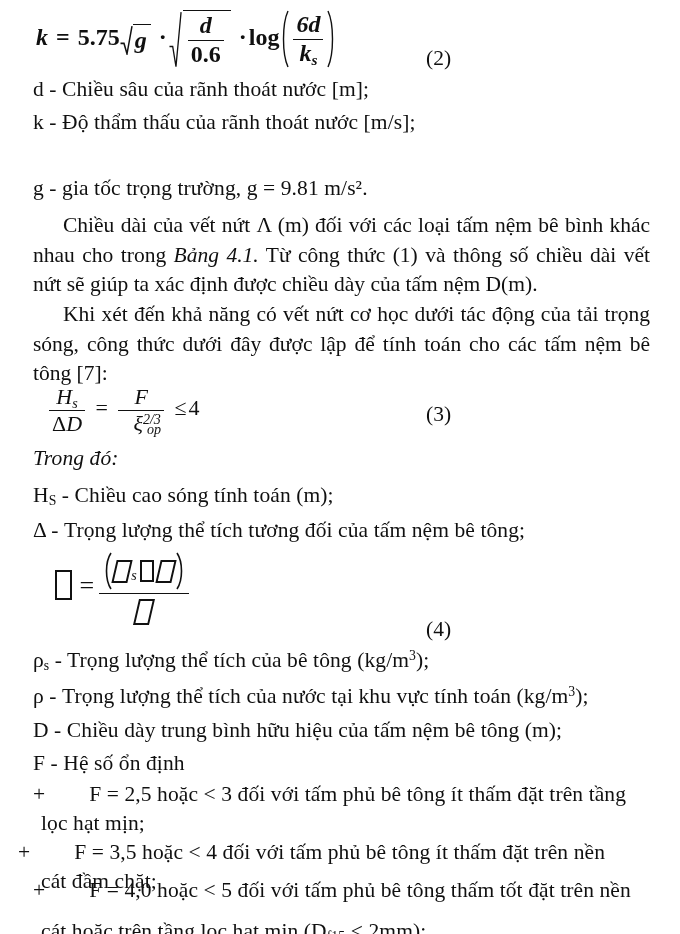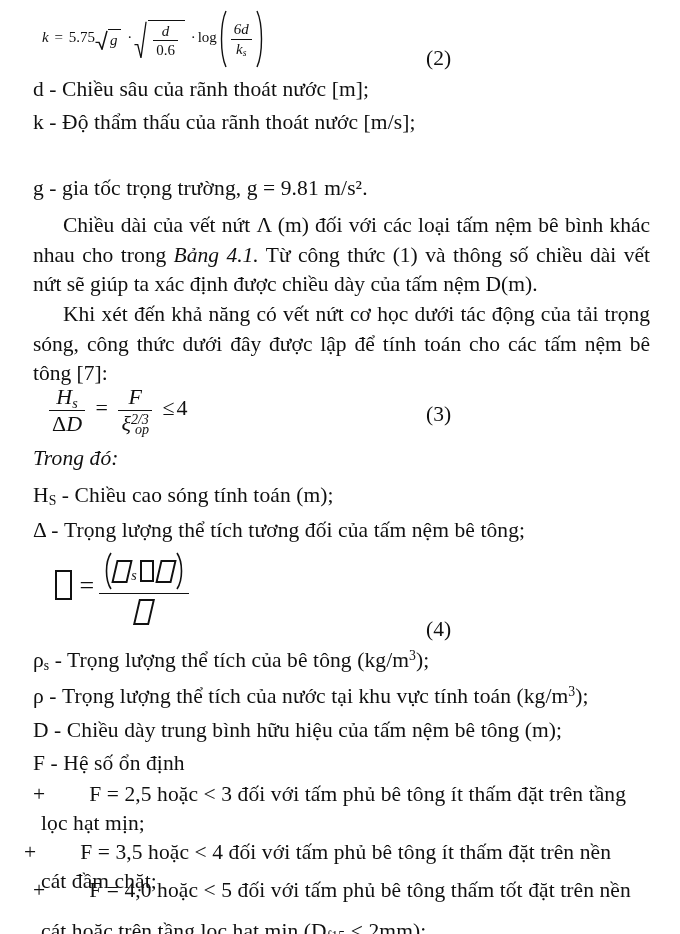--- a/index.html
+++ b/index.html
@@ -125,21 +125,21 @@
     background: #fff;
     box-sizing: border-box;
   }
   .tofu.slant { transform: skewX(-13deg); }
 </style>
 </head>
 <body>
 
 <div class="page">
 
-  <div class="math" style="left:42px; top:10px; font-size:15px;">
+  <div class="math" style="left:36px; top:10px; font-size:24px;font-weight:bold;">
     <span class="mi">k</span>
     <span class="mo">=</span>
     <span class="mn">5.75</span><span class="sqrt">
       <span class="sign">
         <svg viewBox="0 0 13 26" preserveAspectRatio="none">
           <path d="M0.5,16 L4,16 L7,25 L12,1" fill="none" stroke="#111" stroke-width="1.5"></path>
         </svg>
       </span>
       <span class="radicand mi">g</span>
     </span>
@@ -190,21 +190,21 @@
   </div>
 
   <div class="math" style="left:46px; top:385px; font-size:22px;">
     <span class="frac">
       <span class="num mi"><span>H</span><sub>s</sub></span>
       <span class="den"><span class="mn">Δ</span><span class="mi">D</span></span>
     </span>
     <span class="mo">=</span>
     <span class="frac">
       <span class="num mi">F</span>
-      <span class="den mi" style="position:relative;"><span>ξ</span><sup>2/3</sup><sub style="margin-left:-14px;">op</sub></span>
+      <span class="den mi" style="position:relative;margin-left:12px;"><span>ξ</span><sup>2/3</sup><sub style="margin-left:-14px;">op</sub></span>
     </span>
     <span class="mo">≤</span><span class="mn">4</span>
   </div>
 
   <div class="eqnum" style="left:426px; top:402px;">(3)</div>
 
   <div class="line it" style="left:33px; top:448px;">Trong đó:</div>
 
   <div class="line" style="left:33px; top:485px;">
     <span>H</span><sub>S</sub><span> - Chiều cao sóng tính toán (m);</span>
@@ -246,21 +246,21 @@
 
   <div class="line" style="left:33px; top:753px;">F - Hệ số ổn định</div>
 
   <div class="line" style="left:33px; top:720px;">D - Chiều dày trung bình hữu hiệu của tấm nệm bê tông (m);</div>
 
   <div class="line" style="left:33px; top:784px;">
     <span>+</span><span style="display:inline-block; width:44px;"></span><span>F = 2,5 hoặc &lt; 3 đối với tấm phủ bê tông ít thấm đặt trên tầng</span>
   </div>
   <div class="line" style="left:41px; top:813px;">lọc hạt mịn;</div>
 
-  <div class="line" style="left:24px; top:842px;">
+  <div class="line" style="left:18px; top:842px;">
     <span>+</span><span style="display:inline-block; width:44px;"></span><span>F = 3,5 hoặc &lt; 4 đối với tấm phủ bê tông ít thấm đặt trên nền</span>
   </div>
   <div class="line" style="left:41px; top:871px;">cát đầm chặt;</div>
 
   <div class="line" style="left:33px; top:880px;">
     <span>+</span><span style="display:inline-block; width:44px;"></span><span>F = 4,0 hoặc &lt; 5 đối với tấm phủ bê tông thấm tốt đặt trên nền</span>
   </div>
   <div class="line" style="left:41px; top:909px;margin-top:12px;">
     <span>cát hoặc trên tầng lọc hạt mịn (D</span><sub>f15</sub><span> &lt; 2mm);</span>
   </div>

